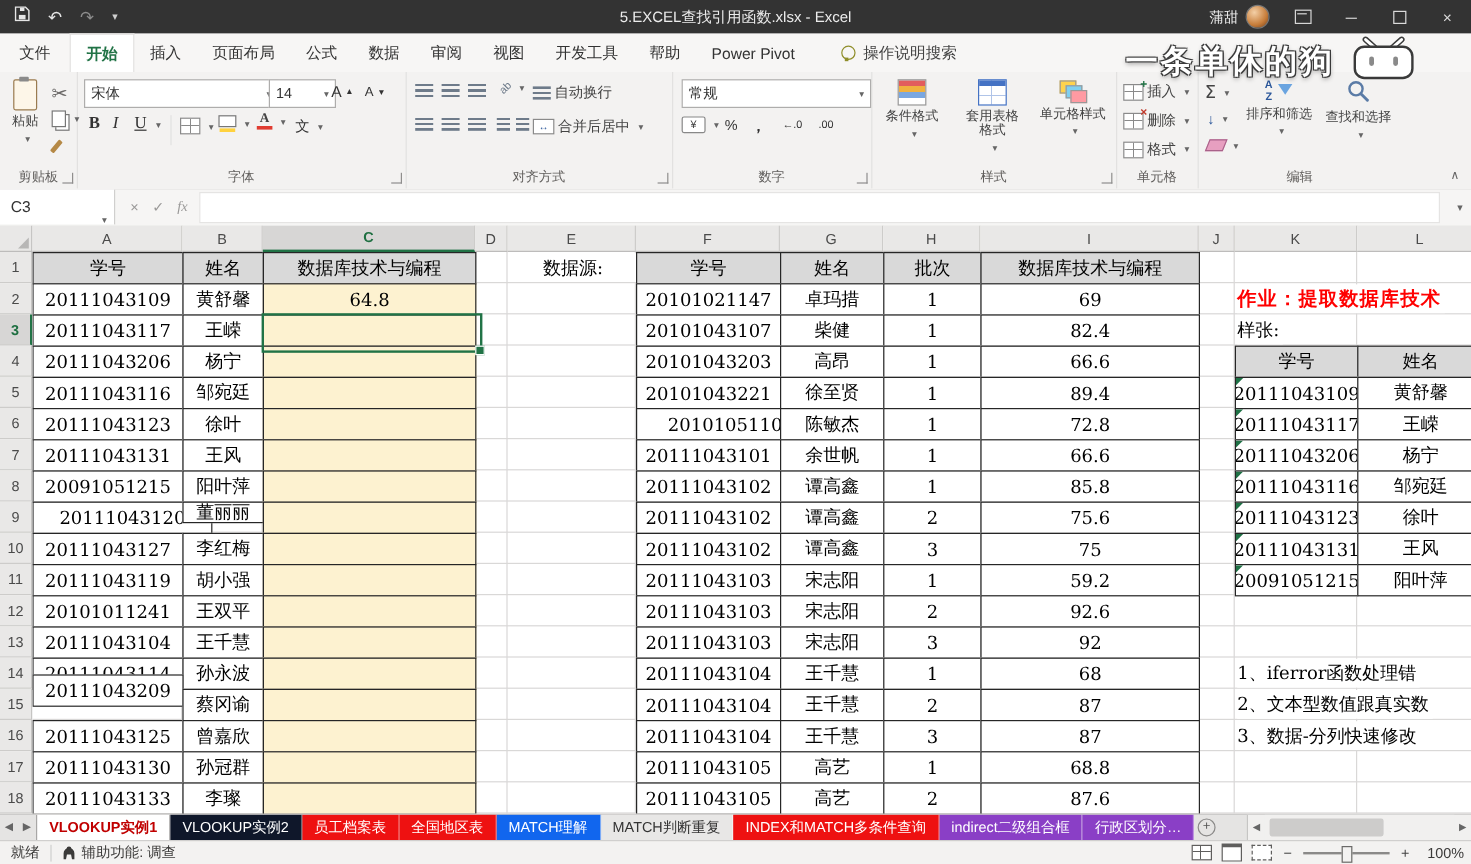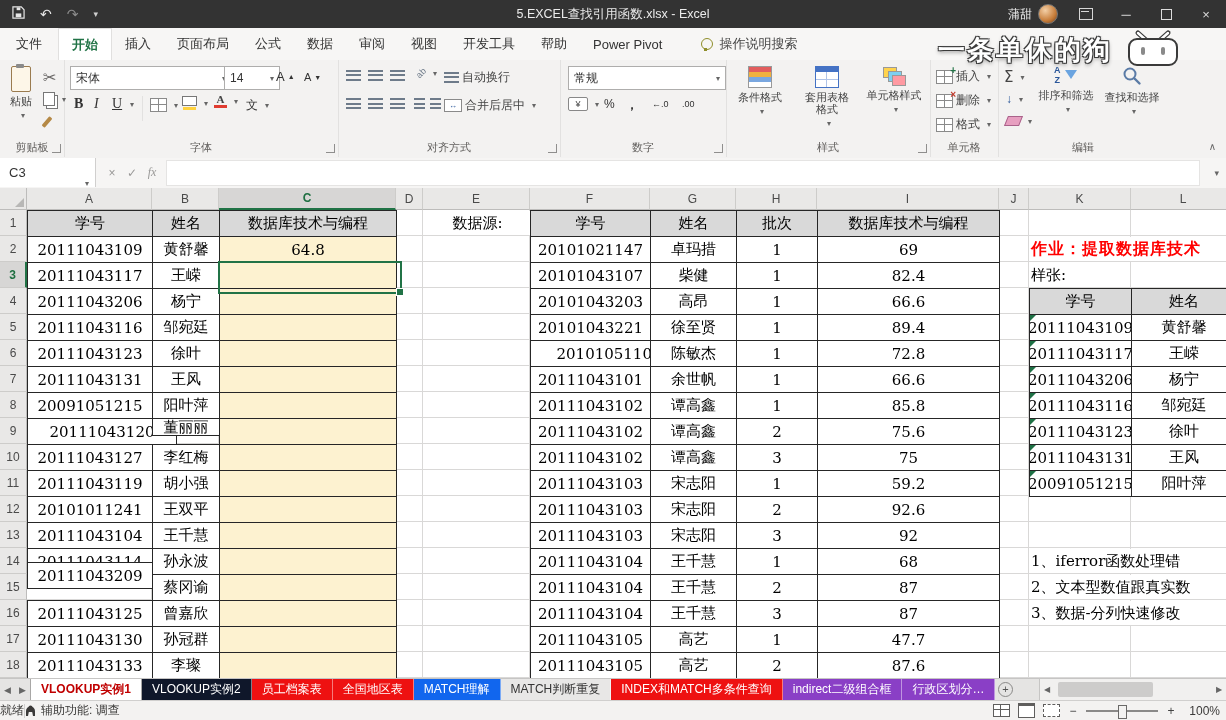--- a/index.html
+++ b/index.html
@@ -128,21 +128,21 @@
   .addsheet{width:20px;display:flex;align-items:center;justify-content:center}
   .addsheet i{width:13px;height:13px;border:1px solid #8a8988;border-radius:50%;font-style:normal;font-size:11px;line-height:11px;color:#555;display:flex;align-items:center;justify-content:center}
   #hscroll{position:absolute;right:0;top:0;height:21px;width:186px;display:flex;align-items:center;background:#f1f0ef;border-left:1px solid #c6c5c4}
   #hscroll .ar{width:14px;text-align:center;font-size:8px;color:#666}
   #hscroll .track{position:relative;flex:1;height:100%;background:#f1f0ef}
   #hscroll .thumb{position:absolute;left:4px;top:3px;width:95px;height:15px;background:#cdcccb;border-radius:2px}
 
   
   #statusbar{position:absolute;left:0;top:700px;width:100%;height:20px;background:#f3f2f1;border-top:1px solid #d0cfce;box-sizing:border-box;
     display:flex;align-items:center;font-size:12px;color:#3b3a39}
-  #statusbar .sp{padding:0 0}
+  #statusbar .sp{padding:0 9px}
   .sdiv{width:1px;height:14px;background:#d0cfce}
   #sb-right{position:absolute;right:6px;top:0;height:19px;display:flex;align-items:center;gap:8px}
   .view-ic{width:15px;height:11px;border:1px solid #5f5e5d;background:#fff}
   .view-ic.v1{background-image:linear-gradient(to right,transparent 6px,#5f5e5d 6px,#5f5e5d 7px,transparent 7px),linear-gradient(transparent 4px,#5f5e5d 4px,#5f5e5d 5px,transparent 5px)}
   .view-ic.v2{border-top:3px solid #5f5e5d}
   .view-ic.v3{border-style:dashed;border-width:1px}
   .zoomsym{font-size:12px;color:#444;width:10px;text-align:center}
   .ztrack{position:relative;width:72px;height:2px;background:#8a8988}
   .zthumb{position:absolute;left:32px;top:-5px;width:7px;height:12px;background:#f3f2f1;border:1px solid #6a6968}
   #zoom-pct{width:36px;text-align:right}
@@ -613,21 +613,21 @@
         <div class="cell" style="left: 623px; top: 364px; width: 87px; height: 27px;">王千慧</div>
         <div class="cell" style="left: 709px; top: 364px; width: 82px; height: 27px;">2</div>
         <div class="cell" style="left: 790px; top: 364px; width: 183px; height: 27px;">87</div>
         <div class="cell" style="left: 503px; top: 390px; width: 121px; height: 27px;">20111043104</div>
         <div class="cell" style="left: 623px; top: 390px; width: 87px; height: 27px;">王千慧</div>
         <div class="cell" style="left: 709px; top: 390px; width: 82px; height: 27px;">3</div>
         <div class="cell" style="left: 790px; top: 390px; width: 183px; height: 27px;">87</div>
         <div class="cell" style="left: 503px; top: 416px; width: 121px; height: 27px;">20111043105</div>
         <div class="cell" style="left: 623px; top: 416px; width: 87px; height: 27px;">高艺</div>
         <div class="cell" style="left: 709px; top: 416px; width: 82px; height: 27px;">1</div>
-        <div class="cell" style="left: 790px; top: 416px; width: 183px; height: 27px;">47.7</div>
+        <div class="cell" style="left: 790px; top: 416px; width: 183px; height: 27px;">68.8</div>
         <div class="cell" style="left: 503px; top: 442px; width: 121px; height: 27px;">20111043105</div>
         <div class="cell" style="left: 623px; top: 442px; width: 87px; height: 27px;">高艺</div>
         <div class="cell" style="left: 709px; top: 442px; width: 82px; height: 27px;">2</div>
         <div class="cell" style="left: 790px; top: 442px; width: 183px; height: 27px;">87.6</div>
         <div class="freecell red" style="left: 1004px; top: 27px;">作业：提取数据库技术</div>
         <div class="freecell" style="left: 1004px; top: 53px;">样张:</div>
         <div class="cell th" style="left: 1002px; top: 78px; width: 103px; height: 27px;">学号</div>
         <div class="cell th" style="left: 1104px; top: 78px; width: 106px; height: 27px;">姓名</div>
         <div class="cell err" style="left: 1002px; top: 104px; width: 103px; height: 27px;">20111043109</div>
         <div class="cell" style="left: 1104px; top: 104px; width: 106px; height: 27px;">黄舒馨</div>

